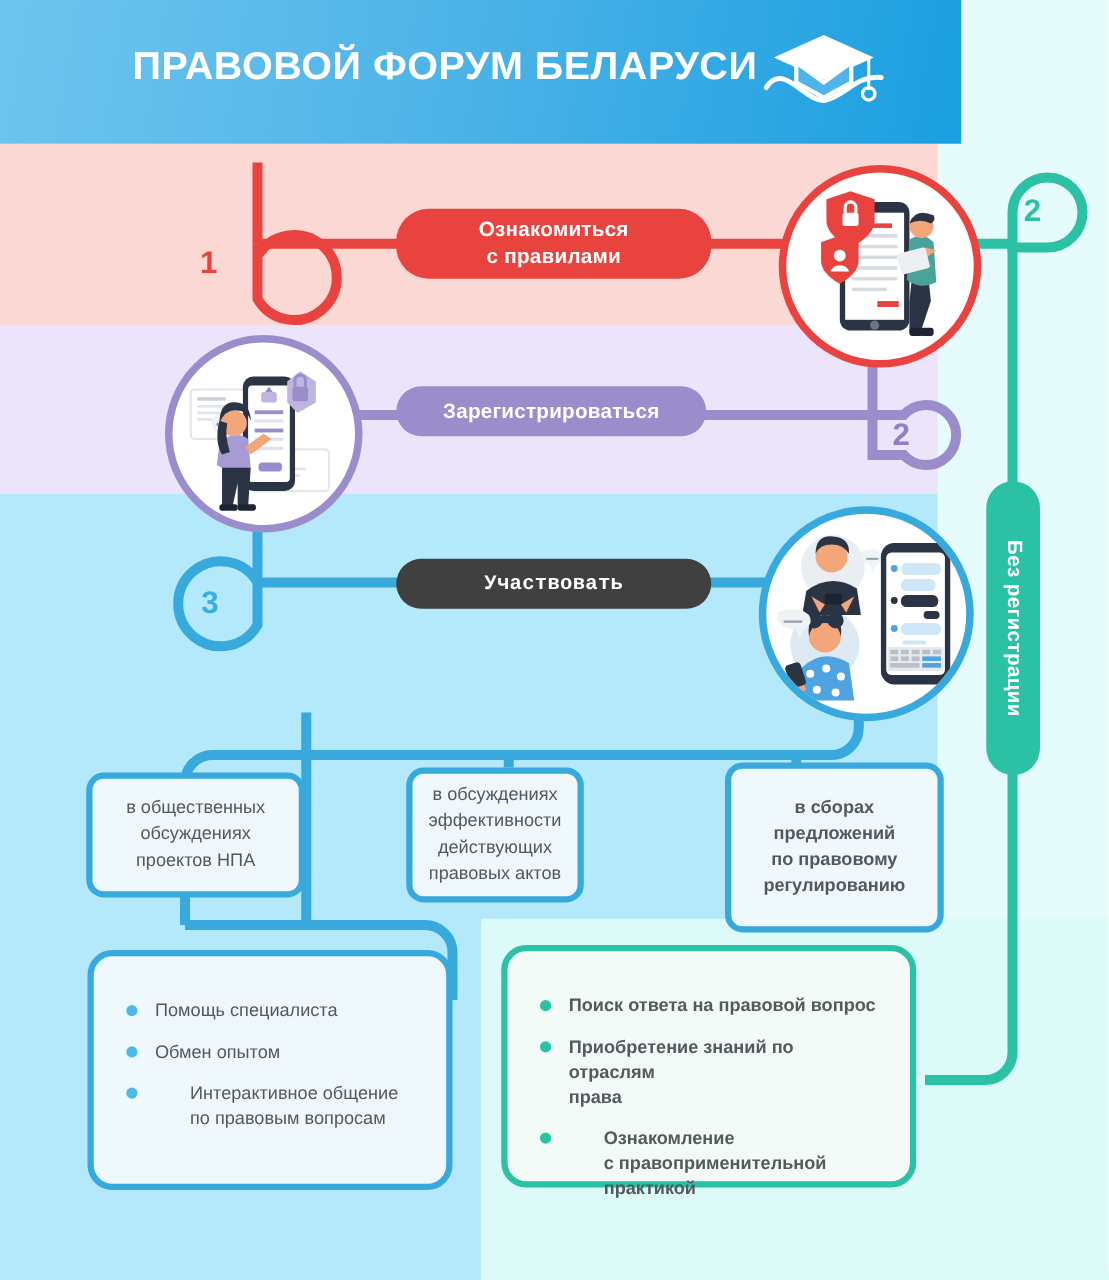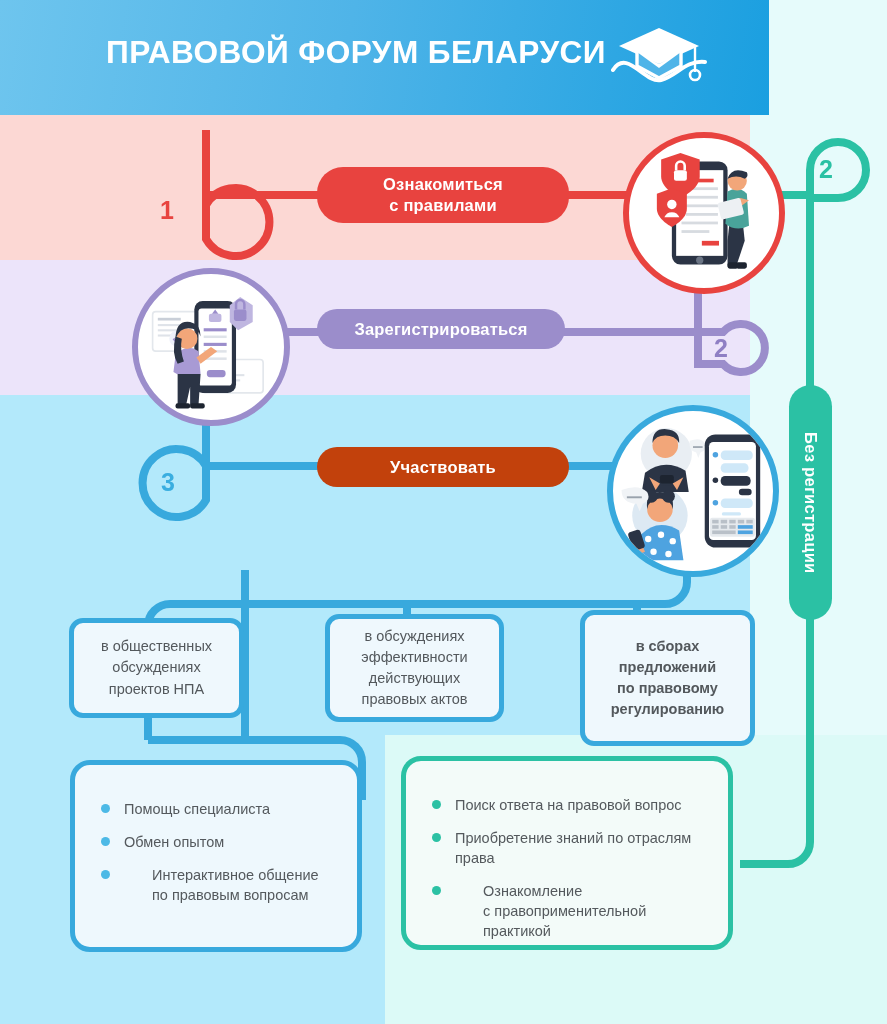--- a/index.html
+++ b/index.html
@@ -63,21 +63,21 @@
     color:#ffffff;
     font-weight:bold;
     display:flex;align-items:center;justify-content:center;
     text-align:center;
     line-height:1.25;
     font-size:16.5px;
     letter-spacing:.2px;
   }
   #pill-rules   {left:317px;top:167px;width:252px;height:56px;background:#e8433f;align-items:center;}
   #pill-register{left:317px;top:309px;width:248px;height:40px;background:#9b8dcb;}
-  #pill-take    {left:317px;top:447px;width:252px;height:40px;background:#c2410c;}
+  #pill-take    {left:317px;top:447px;width:252px;height:40px;background:#404040;font-family:Liberation Mono, monospace;}
 
   
   .circ{
     position:absolute;border-radius:50%;
     background:#ffffff;
     overflow:hidden;
   }
   #circ-rules   {left:623px;top:132px;width:150px;height:150px;border:6px solid #e8433f;}
   #circ-register{left:132px;top:268px;width:146px;height:146px;border:6px solid #9b8dcb;}
   #circ-take    {left:607px;top:405px;width:160px;height:160px;border:6px solid #38a9dd;}
@@ -105,33 +105,33 @@
     border-radius:14px;
     display:flex;align-items:center;justify-content:center;
     text-align:center;
     color:#53585c;
     font-size:14.5px;
     line-height:1.45;
     box-sizing:border-box;
     padding:6px 8px;
   }
   #box-a{left:69px;top:618px;width:175px;height:100px;}
-  #box-b{left:325px;top:614px;width:179px;height:108px;}
+  #box-b{left:325px;top:614px;width:142px;height:108px;}
   #box-c{left:580px;top:610px;width:175px;height:136px;font-weight:bold;}
 
   
   .panel{
     position:absolute;
     background:#f2fafd;
     border-radius:20px;
     box-sizing:border-box;
     padding:34px 26px 14px 26px;
   }
   #panel-blue {left:70px;top:760px;width:292px;height:192px;border:5px solid #38a9dd;background:#eef8fd;}
-  #panel-green{left:401px;top:756px;width:332px;height:194px;border:5px solid #2bc1a4;background:#f3fbf9;}
+  #panel-green{left:401px;top:756px;width:332px;height:194px;border:5px solid #2bc1a4;background:#f3fbf9;font-weight:bold;}
 
   .bul{
     display:flex;align-items:flex-start;
     margin-bottom:13px;
     font-size:14.5px;line-height:1.38;
     color:#54595d;
   }
   .bul:last-child{margin-bottom:0;gap:28px;}
   .dot{
     flex:0 0 auto;

